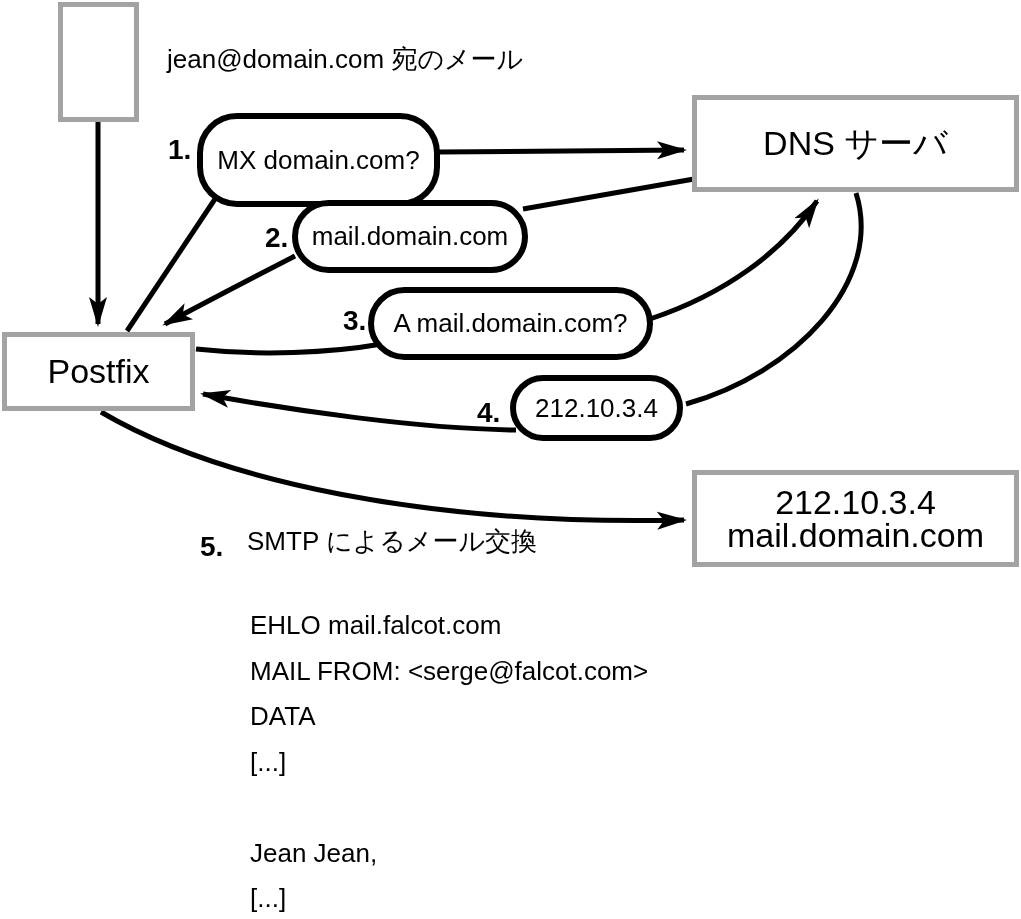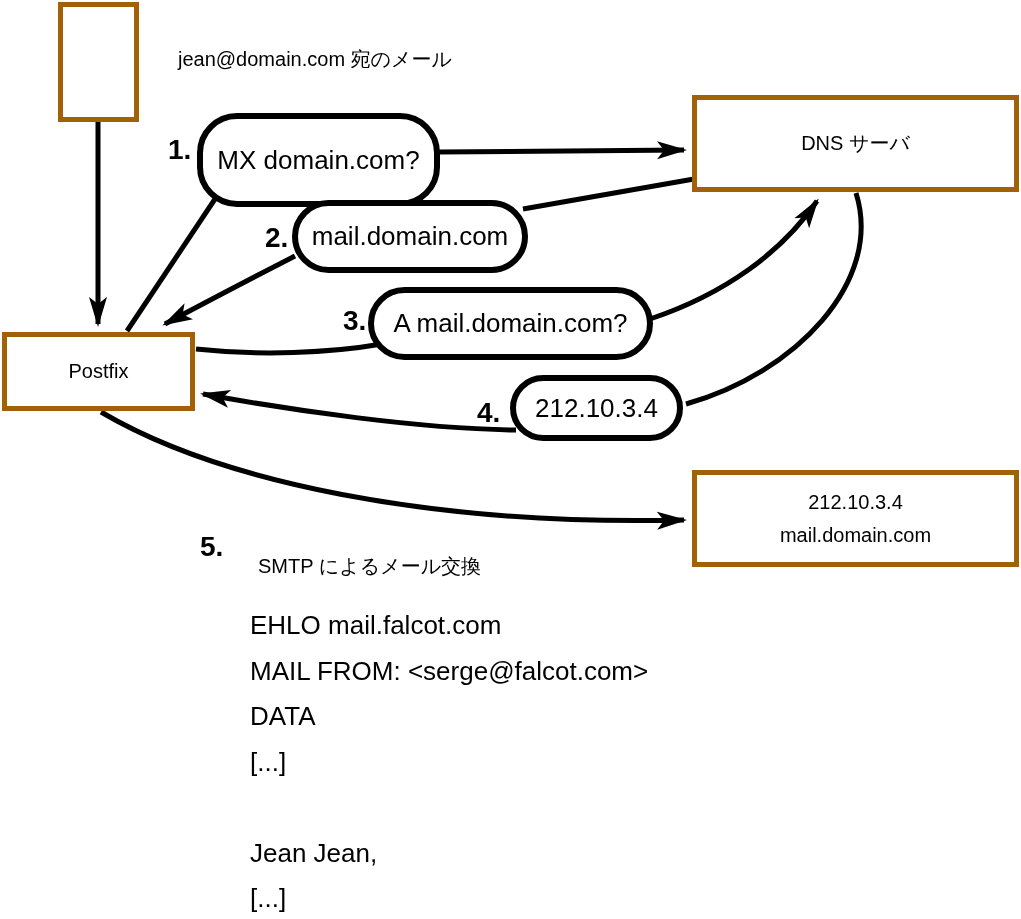--- a/index.html
+++ b/index.html
@@ -3,34 +3,34 @@
 <meta charset="utf-8">
 <style>
   html,body{margin:0;padding:0;background:#fff;}
   .stage{
     position:relative;width:1021px;height:919px;background:#ffffff;
     font-family:"Liberation Sans","DejaVu Sans",sans-serif;color:#000;
     overflow:hidden;
   }
   .layer{position:absolute;left:0;top:0;width:1021px;height:919px;}
   .box{
-    position:absolute;box-sizing:border-box;border:5px solid #a16207;background:#fff;
+    position:absolute;box-sizing:border-box;border:5px solid #a3a3a3;background:#fff;
     display:flex;flex-direction:column;align-items:center;justify-content:center;
-    font-size:20px;line-height:33px;text-align:center;
+    font-size:34px;line-height:33px;text-align:center;
   }
   .pill{
     position:absolute;box-sizing:border-box;border:6px solid #000;background:#fff;
     border-radius:40px;display:flex;align-items:center;justify-content:center;
     font-size:26px;white-space:nowrap;
   }
   .num{
     position:absolute;font-weight:bold;font-size:28px;line-height:28px;
   }
   .note{
-    position:absolute;font-size:20px;line-height:30px;white-space:nowrap;margin-left:11px;
+    position:absolute;font-size:26px;line-height:30px;white-space:nowrap;
   }
   .smtp{
     position:absolute;left:250px;top:596px;font-size:26px;
   }
   .smtp .smtp-line{min-height:32.5px;line-height:32.5px;white-space:pre;margin-top:13px;}
   svg path{stroke:#000;stroke-width:5;fill:none;}
 </style>
 </head>
 <body>
 
@@ -91,21 +91,21 @@
   <div class="box" style="left:2px;top:332px;width:193px;height:79px;text-align:right;">
     <span>Postfix</span>
   </div>
 
   <div class="box" style="left:692px;top:470px;width:327px;height:97px;">
     <span>212.10.3.4</span>
     <span>mail.domain.com</span>
   </div>
 
   <div class="num" style="left:200px;top:533px;">5.</div>
-  <div class="note" style="left:247px;top:551px;">SMTP によるメール交換</div>
+  <div class="note" style="left:247px;top:526px;">SMTP によるメール交換</div>
 
   <div class="smtp">
     <div class="smtp-line">EHLO mail.falcot.com</div>
     <div class="smtp-line">MAIL FROM: &lt;serge@falcot.com&gt;</div>
     <div class="smtp-line">DATA</div>
     <div class="smtp-line">[...]</div>
     <div class="smtp-line"></div>
     <div class="smtp-line">Jean Jean,</div>
     <div class="smtp-line">[...]</div>
     <div class="smtp-line">.</div>

